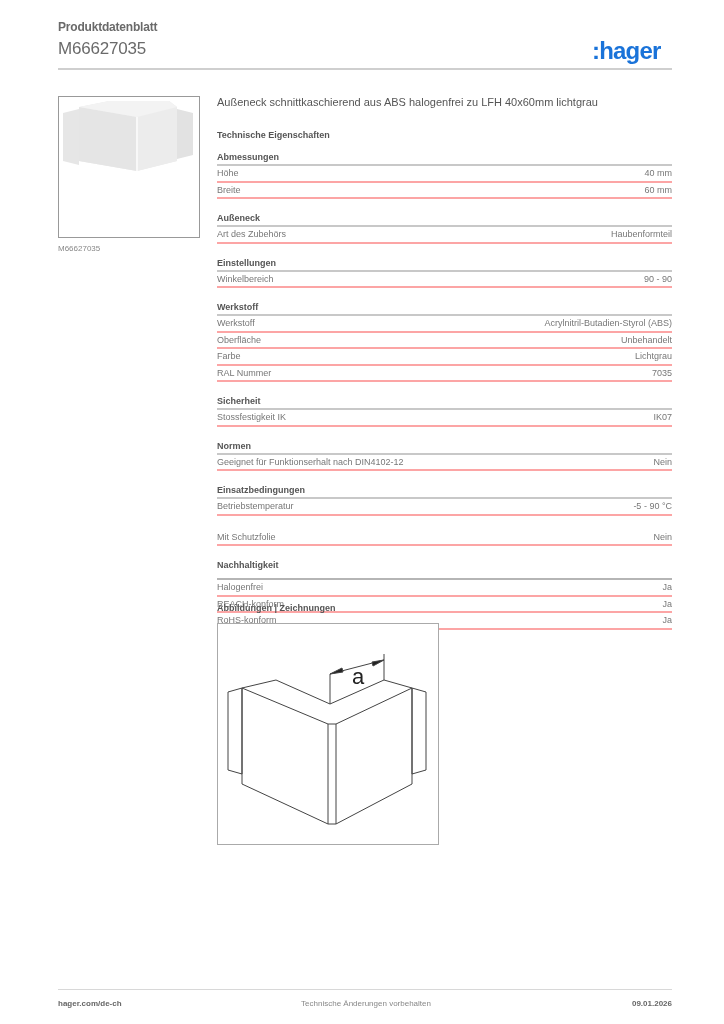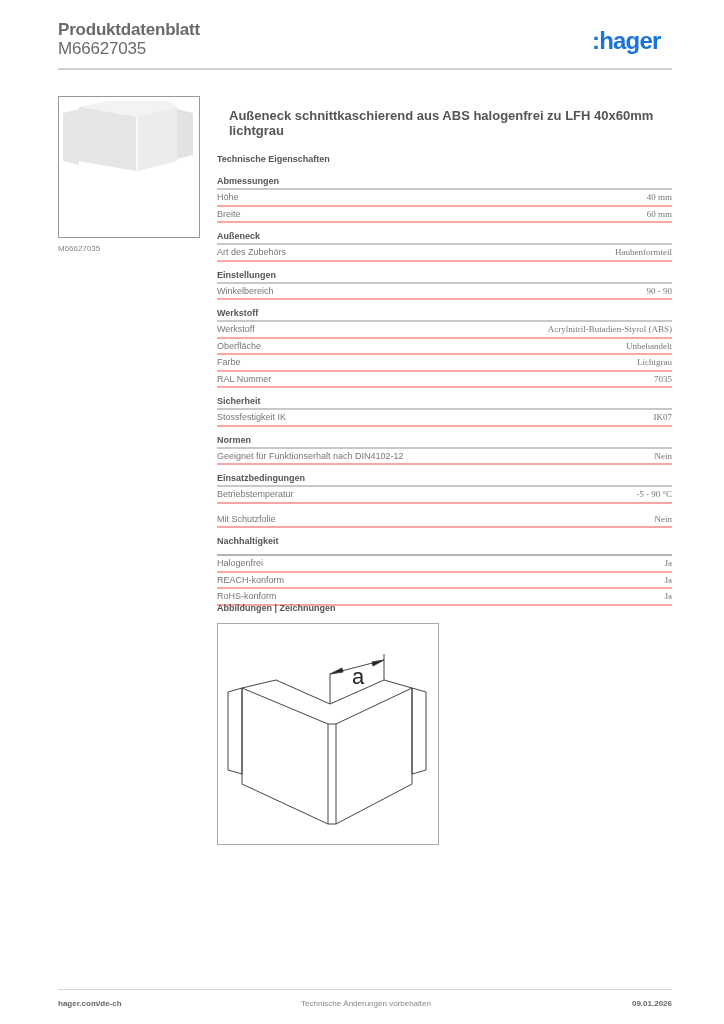--- a/index.html
+++ b/index.html
@@ -1,34 +1,34 @@
 <!DOCTYPE html>
 <html><head>
 <meta charset="utf-8">
 <style>
   html, body { margin: 0; padding: 0; background: #ffffff; }
   body {
     width: 724px; height: 1024px; position: relative; overflow: hidden;
     font-family: "Liberation Sans", sans-serif; color: #555;
   }
-  .title { position: absolute; left: 58px; top: 20px; font-size: 17px; font-weight: bold; color: #6a6a6a; letter-spacing: -0.2px; }
+  .title { position: absolute; left: 58px; top: 20px; font-size: 12px; font-weight: bold; color: #6a6a6a; letter-spacing: -0.2px; }
   .subtitle { position: absolute; left: 58px; top: 39px; font-size: 17px; color: #6a6a6a; letter-spacing: -0.2px; }
-  .logo { position: absolute; left: 592px; top: 27px; font-size: 24px; font-weight: bold; color: #1a73d9; letter-spacing: -0.8px; }
+  .logo { position: absolute; left: 592px; top: 37px; font-size: 24px; font-weight: bold; color: #1a73d9; letter-spacing: -0.8px; }
   .top-rule { position: absolute; left: 58px; top: 68px; width: 614px; height: 2px; background: #cfcfcf; }
 
   .thumb { position: absolute; left: 58px; top: 96px; width: 142px; height: 142px; border: 1px solid #999; box-sizing: border-box; background: #fff; }
   .thumb-caption { position: absolute; left: 58px; top: 244px; font-size: 8px; color: #888; }
 
   .main { position: absolute; left: 217px; top: 96px; width: 455px; }
-  .desc { font-size: 13px; font-weight: bold; color: #555; margin: 12px; height: 34px; }
+  .desc { font-size: 11px; font-weight: normal; color: #555; margin: 0; height: 34px; }
   .tech-head { font-size: 9px; font-weight: bold; color: #555; margin: 0 0 12px 0; }
-  .section { margin-bottom: 8px; }
+  .section { margin-bottom: 14px; }
   .sec-title { font-size: 9px; font-weight: bold; color: #555; padding-bottom: 2px; border-bottom: 2px solid #c8c8c8; }
   .row { display: flex; justify-content: space-between; font-size: 9px; color: #777; padding: 2px 0 2px 0; border-bottom: 2px solid #fca5a5; line-height: 10.5px; }
-  .row .v { text-align: right; font-family: Liberation Serif, serif; }
+  .row .v { text-align: right; }
   .sec-nach .sec-title { border-bottom: none; padding-bottom: 8px; }
   .sec-nach .rows { border-top: 2px solid #b5b5b5; }
 
   .abb-head { position: absolute; left: 217px; top: 603px; font-size: 9px; font-weight: bold; color: #555; }
   .drawing { position: absolute; left: 217px; top: 623px; width: 222px; height: 222px; border: 1px solid #aaa; box-sizing: border-box; background: #fff; }
 
   .bottom-rule { position: absolute; left: 58px; top: 989px; width: 614px; height: 1px; background: #d8d8d8; }
   .foot-left { position: absolute; left: 58px; top: 999px; font-size: 8px; font-weight: bold; color: #666; }
   .foot-center { position: absolute; left: 4px; width: 724px; text-align: center; top: 999px; font-size: 8px; color: #888; }
   .foot-right { position: absolute; right: 52px; top: 999px; font-size: 8px; font-weight: bold; color: #666; }

